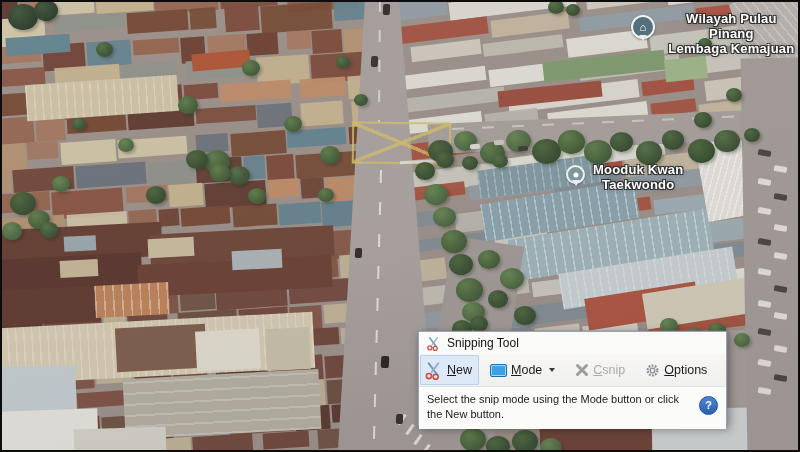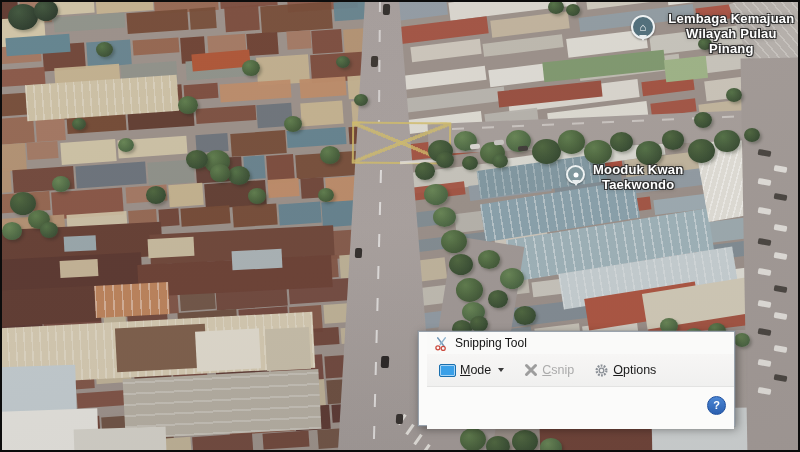--- a/index.html
+++ b/index.html
@@ -26,21 +26,21 @@
   .pin-tail{position:absolute;left:50%;bottom:-8px;transform:translateX(-50%);width:0;height:0;
     border:4px solid transparent;border-top:6px solid #e9edee;}
   .poi2{left:566px;top:162px;}
   .poi2 .pin-circle{width:15px;height:15px;border-radius:50%;background:#7f979e;border:2px solid #eef2f2;
     position:relative;margin-right:8px;margin-top:3px;box-shadow:0 1px 2px rgba(0,0,0,.35);}
   .pin-dot{position:absolute;left:50%;top:50%;transform:translate(-50%,-50%);width:5px;height:5px;border-radius:50%;background:#fff;}
   
   .snip-window{position:absolute;left:418px;top:331px;width:307px;height:93px;z-index:100;
     background:#fbfbfa;border:1px solid #9aa3ad;
     box-shadow:0 0 0 1px rgba(130,140,150,.3),2px 3px 9px rgba(0,0,0,.42);
-    font-size:12.5px;color:#1b1b1b;padding-left:8px;}
+    font-size:12.5px;color:#1b1b1b;}
   .titlebar{height:22px;display:flex;align-items:center;gap:6px;padding-left:7px;background:#fafaf9;}
   .title-text{font-size:12px;color:#111;}
   .toolbar{height:32px;display:flex;align-items:center;background:linear-gradient(#f7f6f5,#f0f0ef);
     border-bottom:1px solid #e3e3e2;padding-left:1px;}
   .tb-btn{display:flex;align-items:center;gap:4px;height:28px;padding:0 5px;cursor:default;}
   .tb-btn.new{background:#dde9f7;border:1px solid #b9d3ec;border-radius:1px;padding:0 6px 0 3px;}
   .tb-btn.mode{margin-left:6px;}
   .tb-btn.delay{margin-left:9px;}
   .tb-btn.cancel{margin-left:10px;color:#ababab;}
   .tb-btn.options{margin-left:10px;}
@@ -424,22 +424,22 @@
       <div class="blk" style="left: 758px; top: 360.149px; width: 13px; height: 6px; background-color: rgb(227, 225, 221); transform: rotate(10deg); z-index: 45; border-radius: 1.5px;"></div>
       <div class="blk" style="left: 774px; top: 375.468px; width: 13px; height: 6px; background-color: rgb(68, 64, 60); transform: rotate(10deg); z-index: 45; border-radius: 1.5px;"></div>
       <div class="blk" style="left: 758px; top: 388.474px; width: 13px; height: 6px; background-color: rgb(227, 225, 221); transform: rotate(10deg); z-index: 45; border-radius: 1.5px;"></div>
 
     <div class="poi poi1">
       <div class="pin-circle">
         <span>⌂</span>
         <span class="pin-tail"></span>
       </div>
       <div class="poi-text">
+        <div>Wilayah Pulau Pinang</div>
         <div>Lembaga Kemajuan</div>
-        <div>Wilayah Pulau Pinang</div>
       </div>
     </div>
 
     <div class="poi poi2">
       <div class="pin-circle">
         <span class="pin-dot"></span>
         <span class="pin-tail"></span>
       </div>
       <div class="poi-text">
         <div>Mooduk Kwan</div>
@@ -459,20 +459,33 @@
           <path d="M15 2.5 L8.2 11.5" stroke="#8fb3cd" stroke-width="2"></path>
           <circle cx="5.2" cy="15.8" r="2.7" stroke="#cc4b3f" stroke-width="1.7"></circle>
           <circle cx="12.3" cy="16.6" r="2.7" stroke="#cc4b3f" stroke-width="1.7"></circle>
         </g>
           </svg>
       </span>
       <span class="title-text">Snipping Tool</span>
     </div>
 
     <div class="toolbar">
+      <div class="tb-btn new">
+        <span class="icon-svg">
+          <svg width="19" height="19" viewBox="0 0 20 20">
+              <g fill="none" stroke-linecap="round">
+            <path d="M5 2.5 L13.5 14" stroke="#6f95b5" stroke-width="2"></path>
+            <path d="M15 2.5 L8.2 11.5" stroke="#8fb3cd" stroke-width="2"></path>
+            <circle cx="5.2" cy="15.8" r="2.7" stroke="#cc4b3f" stroke-width="1.7"></circle>
+            <circle cx="12.3" cy="16.6" r="2.7" stroke="#cc4b3f" stroke-width="1.7"></circle>
+          </g>
+            </svg>
+        </span>
+        <span class="lbl"><u>N</u><span>ew</span></span>
+      </div>
 
       <div class="tb-btn mode">
         <span class="mode-icon"></span>
         <span class="lbl"><u>M</u><span>ode</span></span>
         <span class="arrow"></span>
       </div>
 
 
       <div class="tb-btn cancel">
         <span class="icon-svg">
@@ -488,18 +501,19 @@
           <svg width="15" height="15" viewBox="0 0 20 20">
             <circle cx="10" cy="10" r="6.5" fill="none" stroke="#8a8f96" stroke-width="3" stroke-dasharray="2.4 1.7"></circle>
             <circle cx="10" cy="10" r="3.1" fill="none" stroke="#8a8f96" stroke-width="1.8"></circle>
           </svg>
         </span>
         <span class="lbl"><u>O</u><span>ptions</span></span>
       </div>
     </div>
 
     <div class="infobar">
+      <span class="info-text">Select the snip mode using the Mode button or click the New button.</span>
       <span class="help">?</span>
     </div>
   </div>
 
   <div class="frame"></div>
 </div>
 
 </body></html>

